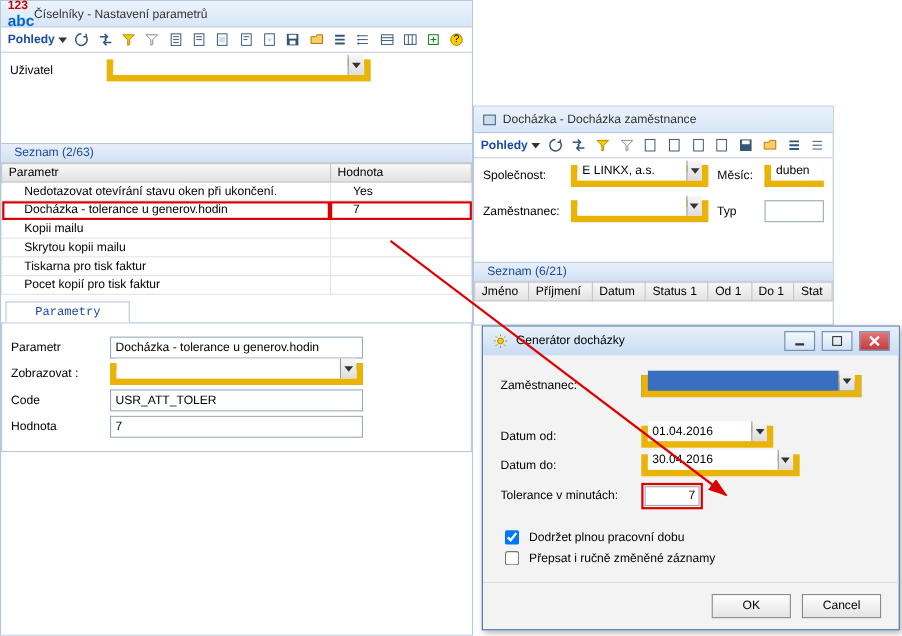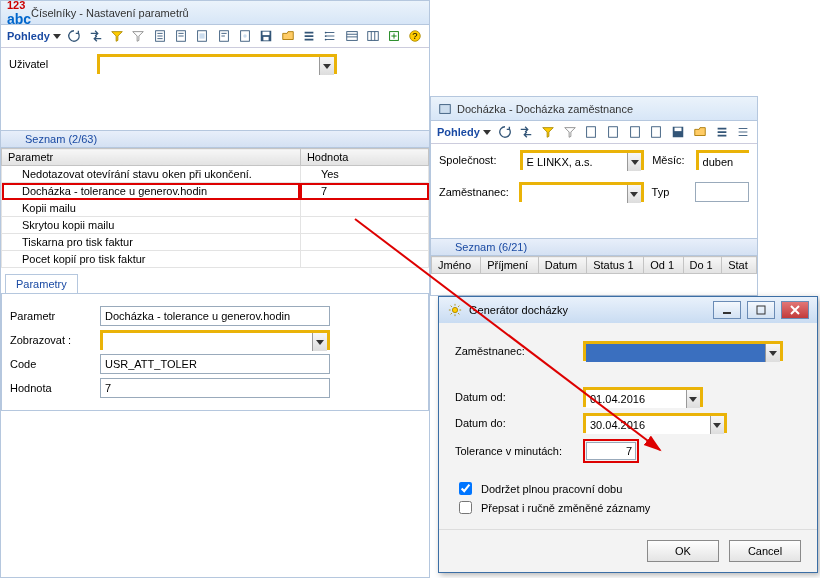--- a/index.html
+++ b/index.html
@@ -12,32 +12,32 @@
 .logo123 { width: 20px; font-weight: bold; }
 .titlebar-text { color: #333; }
 
 .menubar { display: flex; align-items: center; gap: 6px; padding: 3px 6px; border-bottom: 1px solid #ccd; }
 .pohledy { color: #1a4aa3; font-weight: bold; display: flex; align-items: center; gap: 3px; cursor: default; }
 .toolbar-ico { width: 16px; height: 16px; display: inline-flex; align-items: center; justify-content: center; }
 .toolbar-ico svg { width: 14px; height: 14px; }
 
 .field-row { display: flex; align-items: center; gap: 8px; padding: 6px 8px; }
 .label { width: 80px; }
-.combo { display: flex; align-items: flex-start; border: 3px solid #eab308; background: #fff; height: 20px; }
+.combo { display: flex; align-items: flex-end; border: 6px solid #eab308; background: #fff; height: 20px; }
 .combo input { border: none; outline: none; padding: 0 4px; height: 18px; width: 100%; }
 .combo .dd { width: 16px; height: 18px; background: linear-gradient(#f7f7f7,#ddd); border-left: 1px solid #999; display: flex; align-items: center; justify-content: center; }
 .tri-down { width:0;height:0;border-left:4px solid transparent;border-right:4px solid transparent;border-top:5px solid #333; }
 
-.section-head { background: linear-gradient(#e8effa,#d4e1f3); border-top: 1px solid #b5c7de; border-bottom: 1px solid #b5c7de; padding: 2px 24px; color: #1a4aa3; }
+.section-head { background: linear-gradient(#e8effa,#d4e1f3); border-top: 1px solid #b5c7de; border-bottom: 1px solid #b5c7de; padding: 2px 12px; color: #1a4aa3; }
 .grid { width: 100%; border-collapse: collapse; }
 .grid th { background: linear-gradient(#f7f7f7,#e2e2e2); border: 1px solid #c4c4c4; text-align: left; padding: 2px 6px; font-weight: normal; }
 .grid td { border: 1px solid #e3e3e3; padding: 2px 20px; }
 .hl-row td { outline: 2px solid #d00; outline-offset: -2px; }
 
-.tab { display: inline-block; padding: 3px 10px; border: 1px solid #b5c7de; border-bottom: none; background: #fff; color: #1a4aa3; margin-left: 4px; }
+.tab { display: inline-block; padding: 3px 26px; border: 1px solid #b5c7de; border-bottom: none; background: #fff; color: #1a4aa3; margin-left: 4px; font-family: Liberation Mono, monospace; }
 .tab-body { border: 1px solid #b5c7de; padding: 8px; }
 .form-row { display: flex; align-items: center; gap: 10px; margin: 4px 0; }
 .form-row .lbl { width: 80px; }
 .textbox { border: 1px solid #9ab; background: #fff; height: 20px; padding: 0 4px; display: flex; align-items: center; }
 
 .dialog { position: absolute; left: 438px; top: 296px; width: 380px; background: #f3f3f3; border: 1px solid #3b6ea5; box-shadow: 2px 2px 6px rgba(0,0,0,.3); }
 .dlg-title { height: 26px; background: linear-gradient(#e9f1fb,#c9dcf2); display: flex; align-items: center; padding: 0 8px; gap: 6px; }
 .dlg-title .spacer { flex: 1; }
 .win-btn { width: 28px; height: 18px; border: 1px solid #6a8bb5; background: linear-gradient(#f4f8fd,#d3e2f3); display: flex; align-items: center; justify-content: center; }
 .win-btn.close { background: linear-gradient(#e27676,#c23b3b); color: #fff; }

